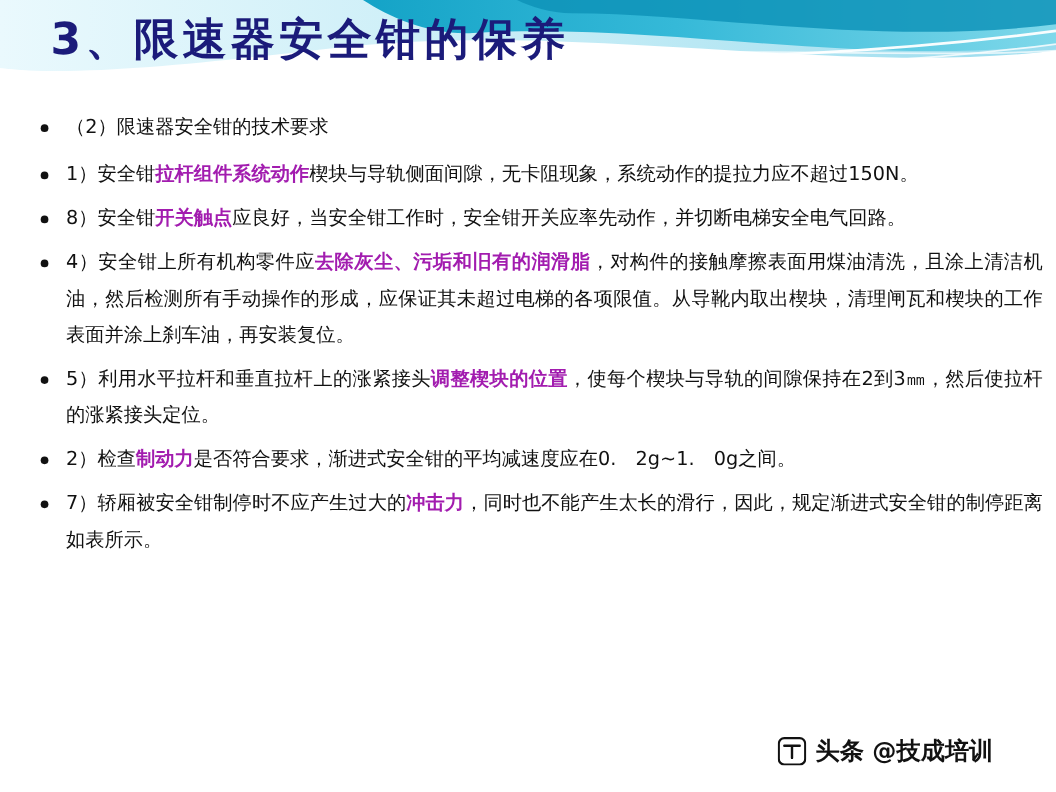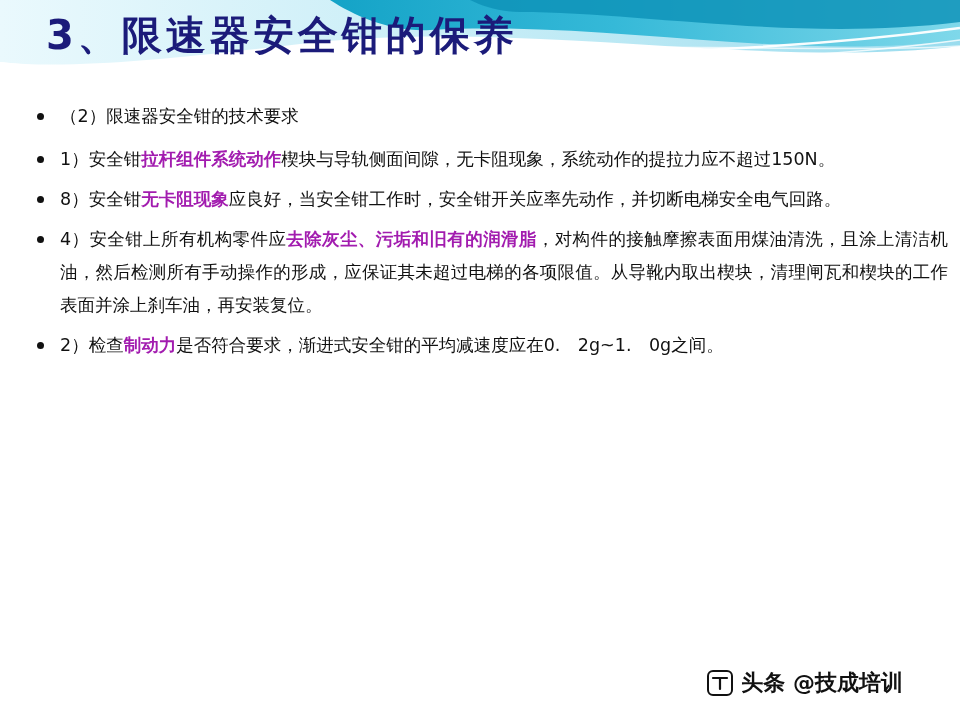--- a/index.html
+++ b/index.html
@@ -141,23 +141,25 @@
 
       <path d="M0,62 C120,74 260,80 420,66 C600,50 780,66 960,48 L960,84 L0,84 Z" fill="#ffffff"></path>
     </svg>
     <div class="title">3、限速器安全钳的保养</div>
   </div>
 
   <div class="content">
     <ul class="bullets">
       <li class="bullet first"><span><span>（2）限速器安全钳的技术要求</span></span></li>
       <li class="bullet"><span><span>1）安全钳</span><span class="em">拉杆组件系统动作</span><span>楔块与导轨侧面间隙，无卡阻现象，系统动作的提拉力应不超过150N。</span></span></li>
-      <li class="bullet"><span><span>8）安全钳</span><span class="em">无卡阻现象</span><span>应良好，当安全钳工作时，安全钳开关应率先动作，并切断电梯安全电气回路。</span></span></li>
+      <li class="bullet"><span><span>8）安全钳</span><span class="em">开关触点</span><span>应良好，当安全钳工作时，安全钳开关应率先动作，并切断电梯安全电气回路。</span></span></li>
       <li class="bullet"><span><span>4）安全钳上所有机构零件应</span><span class="em">去除灰尘、污垢和旧有的润滑脂</span><span>，对构件的接触摩擦表面用煤油清洗，且涂上清洁机油，然后检测所有手动操作的形成，应保证其未超过电梯的各项限值。从导靴内取出楔块，清理闸瓦和楔块的工作表面并涂上刹车油，再安装复位。</span></span></li>
+      <li class="bullet"><span><span>5）利用水平拉杆和垂直拉杆上的涨紧接头</span><span class="em">调整楔块的位置</span><span>，使每个楔块与导轨的间隙保持在2到3㎜，然后使拉杆的涨紧接头定位。</span></span></li>
       <li class="bullet"><span><span>2）检查</span><span class="em">制动力</span><span>是否符合要求，渐进式安全钳的平均减速度应在0.　2g~1.　0g之间。</span></span></li>
+      <li class="bullet"><span><span>7）轿厢被安全钳制停时不应产生过大的</span><span class="em">冲击力</span><span>，同时也不能产生太长的滑行，因此，规定渐进式安全钳的制停距离如表所示。</span></span></li>
     </ul>
   </div>
 
   <div class="footer">
     <div class="watermark">
       <svg width="26" height="26" viewBox="0 0 26 26">
         <rect x="1" y="1" width="24" height="24" rx="5" fill="#ffffff" stroke="#111111" stroke-width="2"></rect>
         <path d="M6 8 H20 M13 8 V19" stroke="#111111" stroke-width="2.2" fill="none" stroke-linecap="round"></path>
       </svg>
       <span>头条 @技成培训</span>

